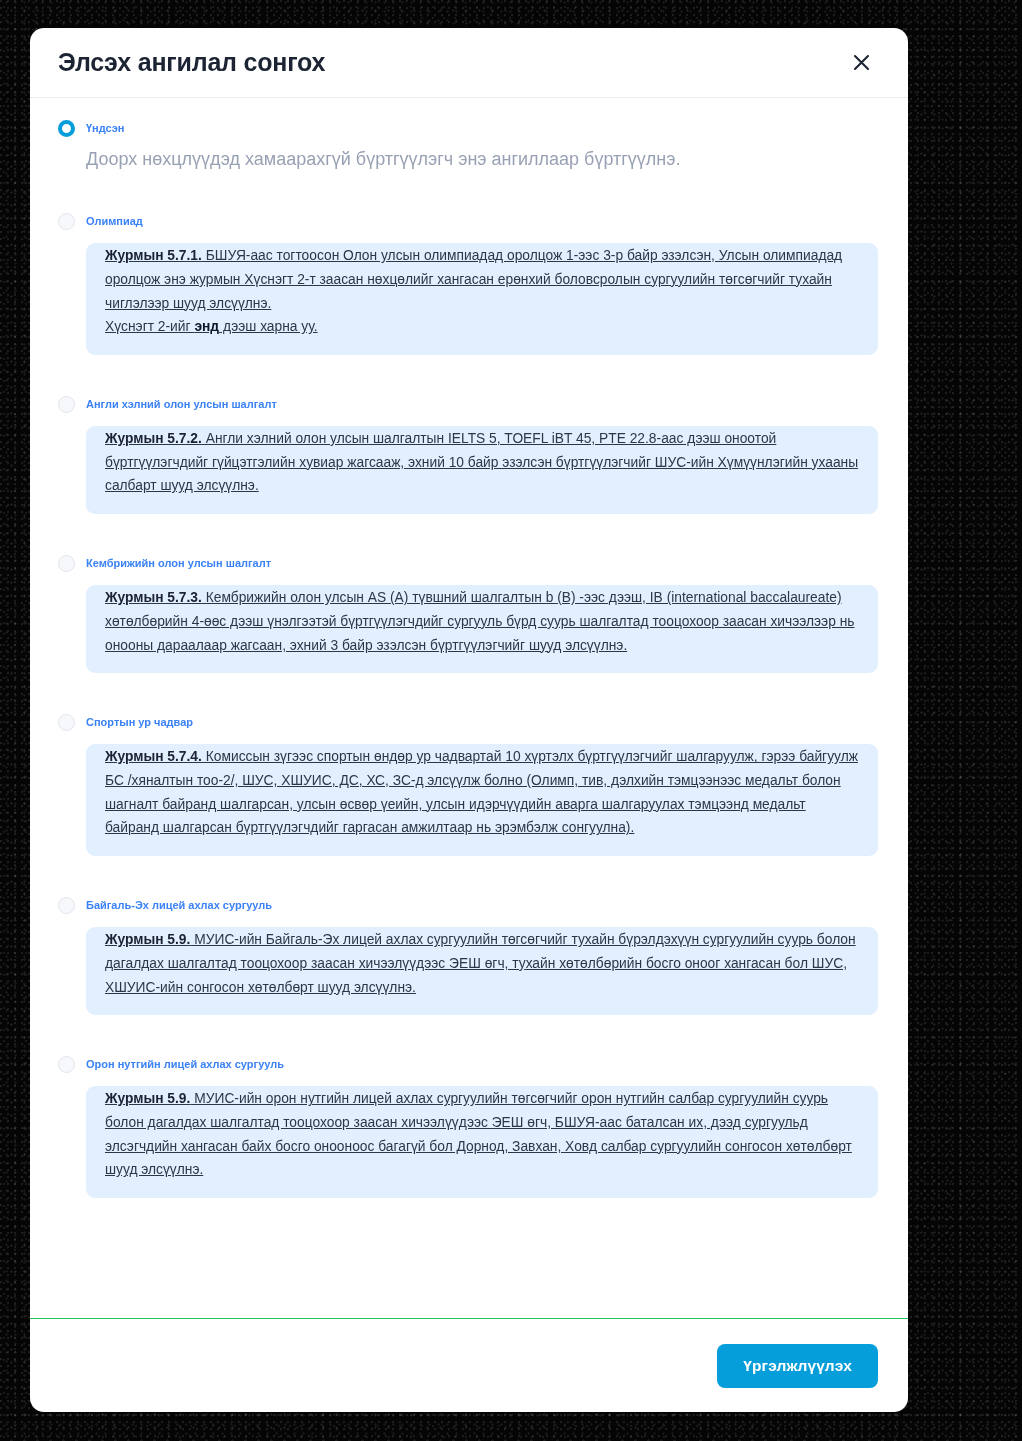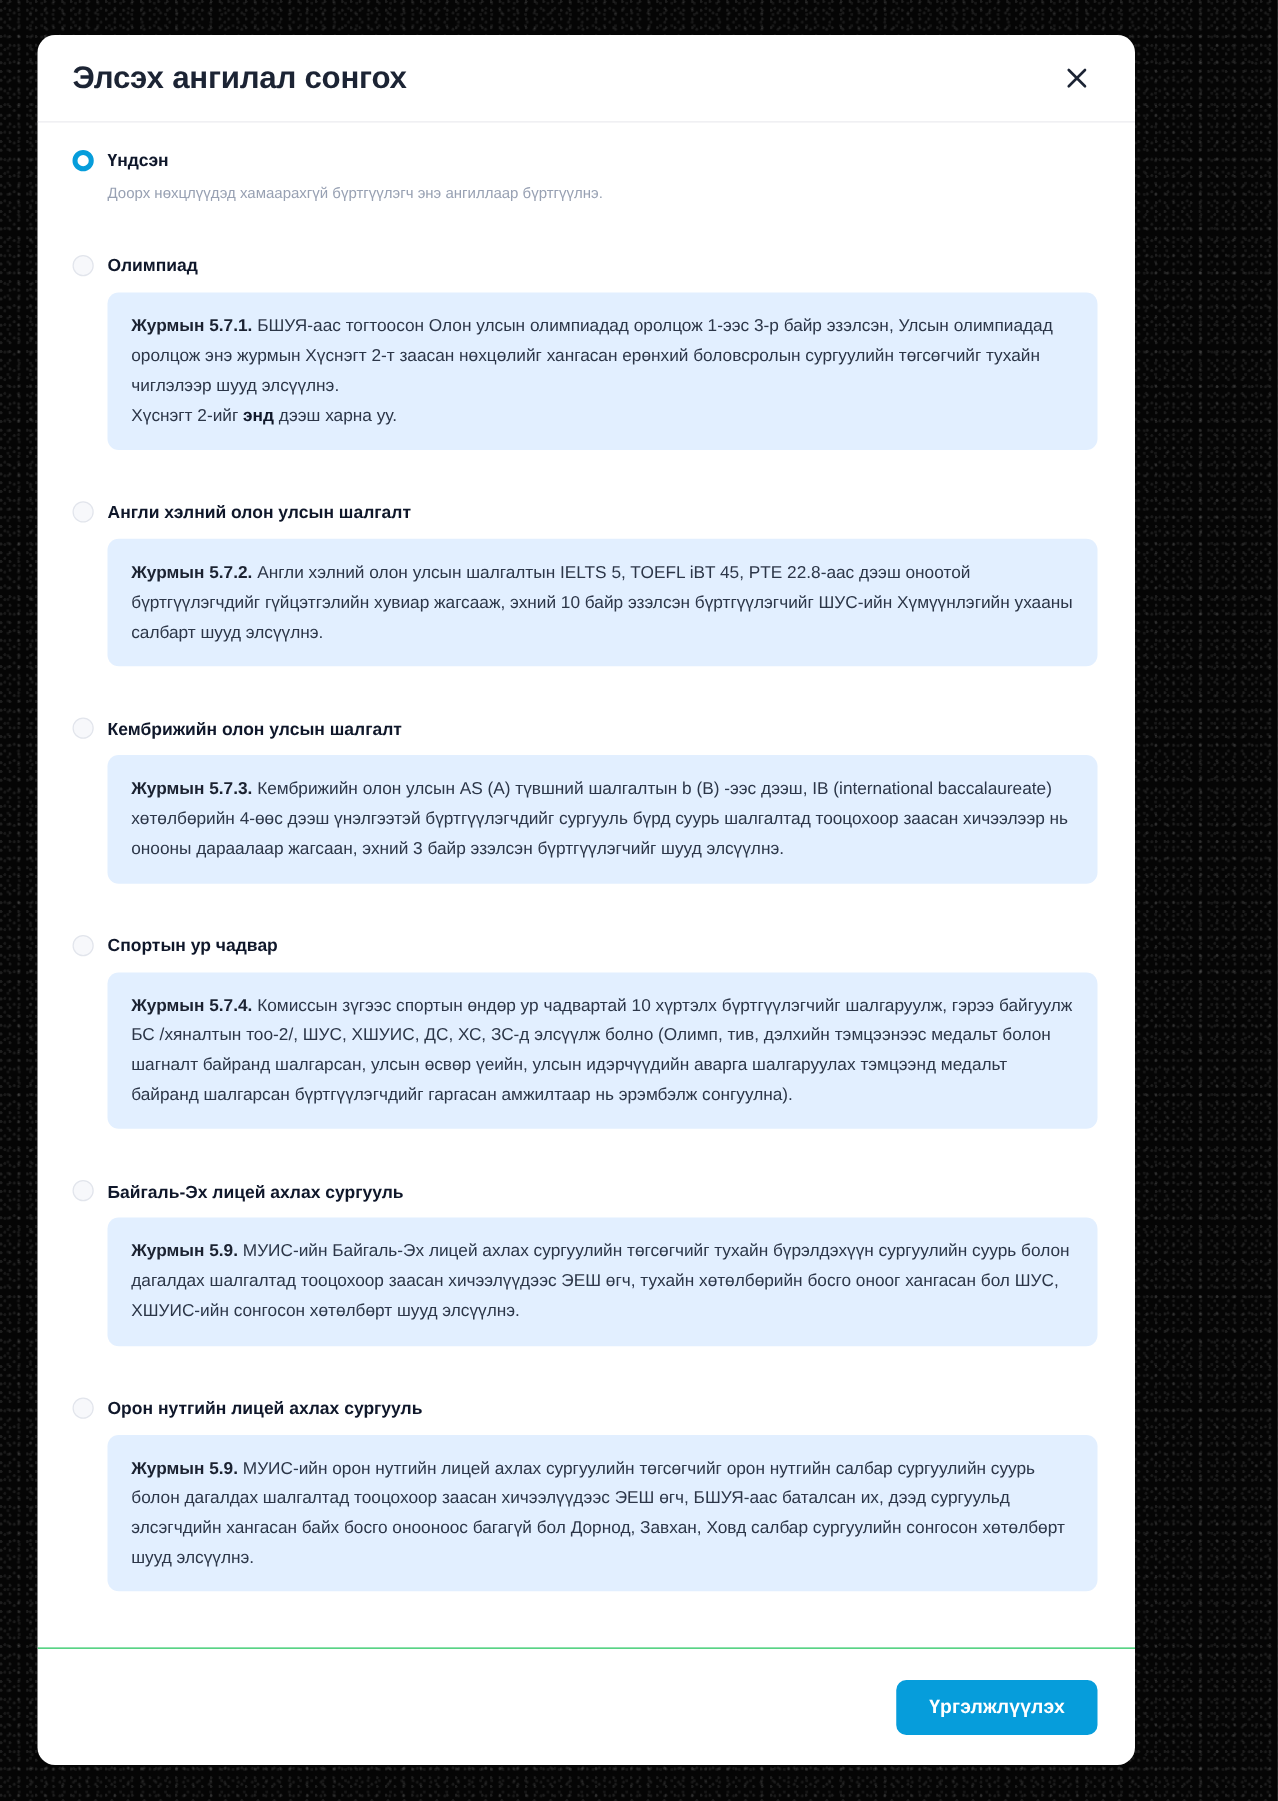--- a/index.html
+++ b/index.html
@@ -98,41 +98,42 @@
     background: #f7f8fb;
     border: 1px solid #e2e5ec;
     position: relative;
   }
   .radio.checked {
     background: #ffffff;
     border: 4px solid #069ddb;
   }
 
   .option-label {
-    font-size: 14px;
+    font-size: 11px;
     font-weight: 700;
-    color: #0f172a;
+    color: #3b82f6;
     line-height: 1.2;
   }
 
   .option-desc {
     margin: 9px 0 0 28px;
-    font-size: 12px;
+    font-size: 18px;
     color: #98a1b3;
     line-height: 1.45;
   }
 
   .info-box {
     margin: 13px 0 0 28px;
     background: #e2efff;
     border-radius: 9px;
-    padding: 15px 19px 16px 19px;
+    padding: 1px 19px 16px 19px;
     font-size: 13.8px;
     line-height: 1.72;
     color: #2c3648;
+    text-decoration: underline;
   }
   .info-box b { font-weight: 700; color: #1b2231; }
   .info-box .ln { display: block; }
   .inline-link {
     color: #0f172a;
     font-weight: 700;
     text-decoration: none;
     cursor: pointer;
   }
 

